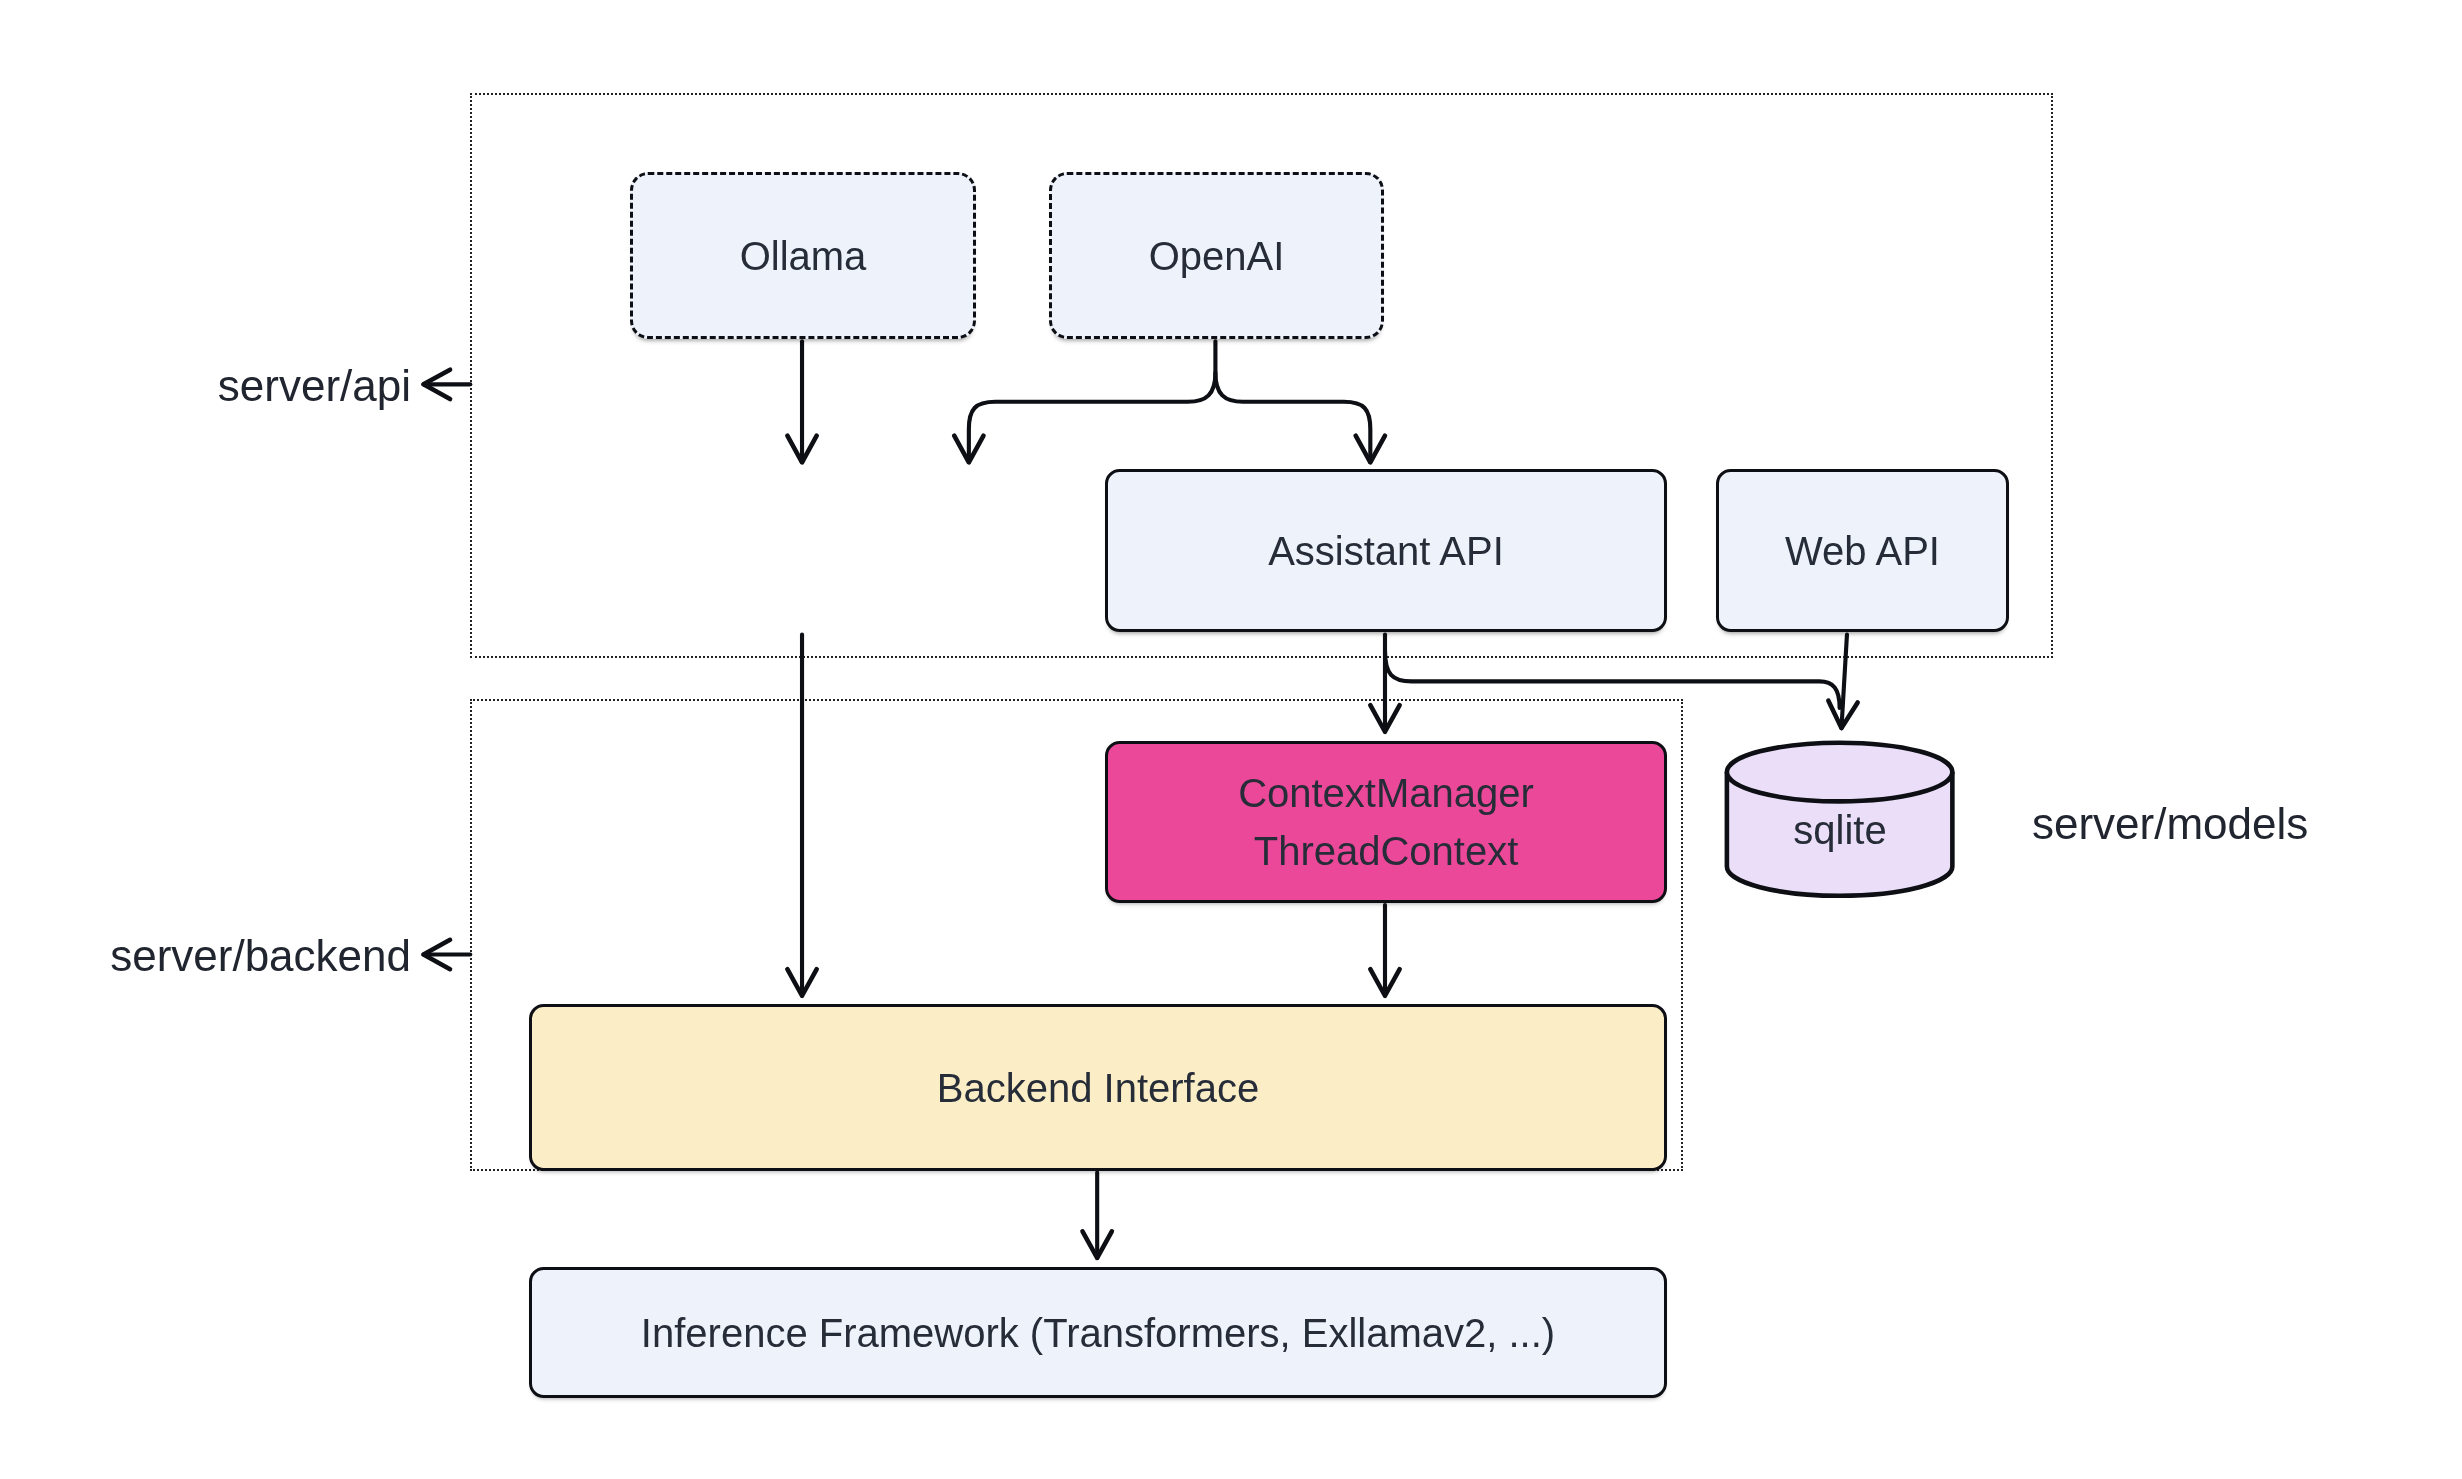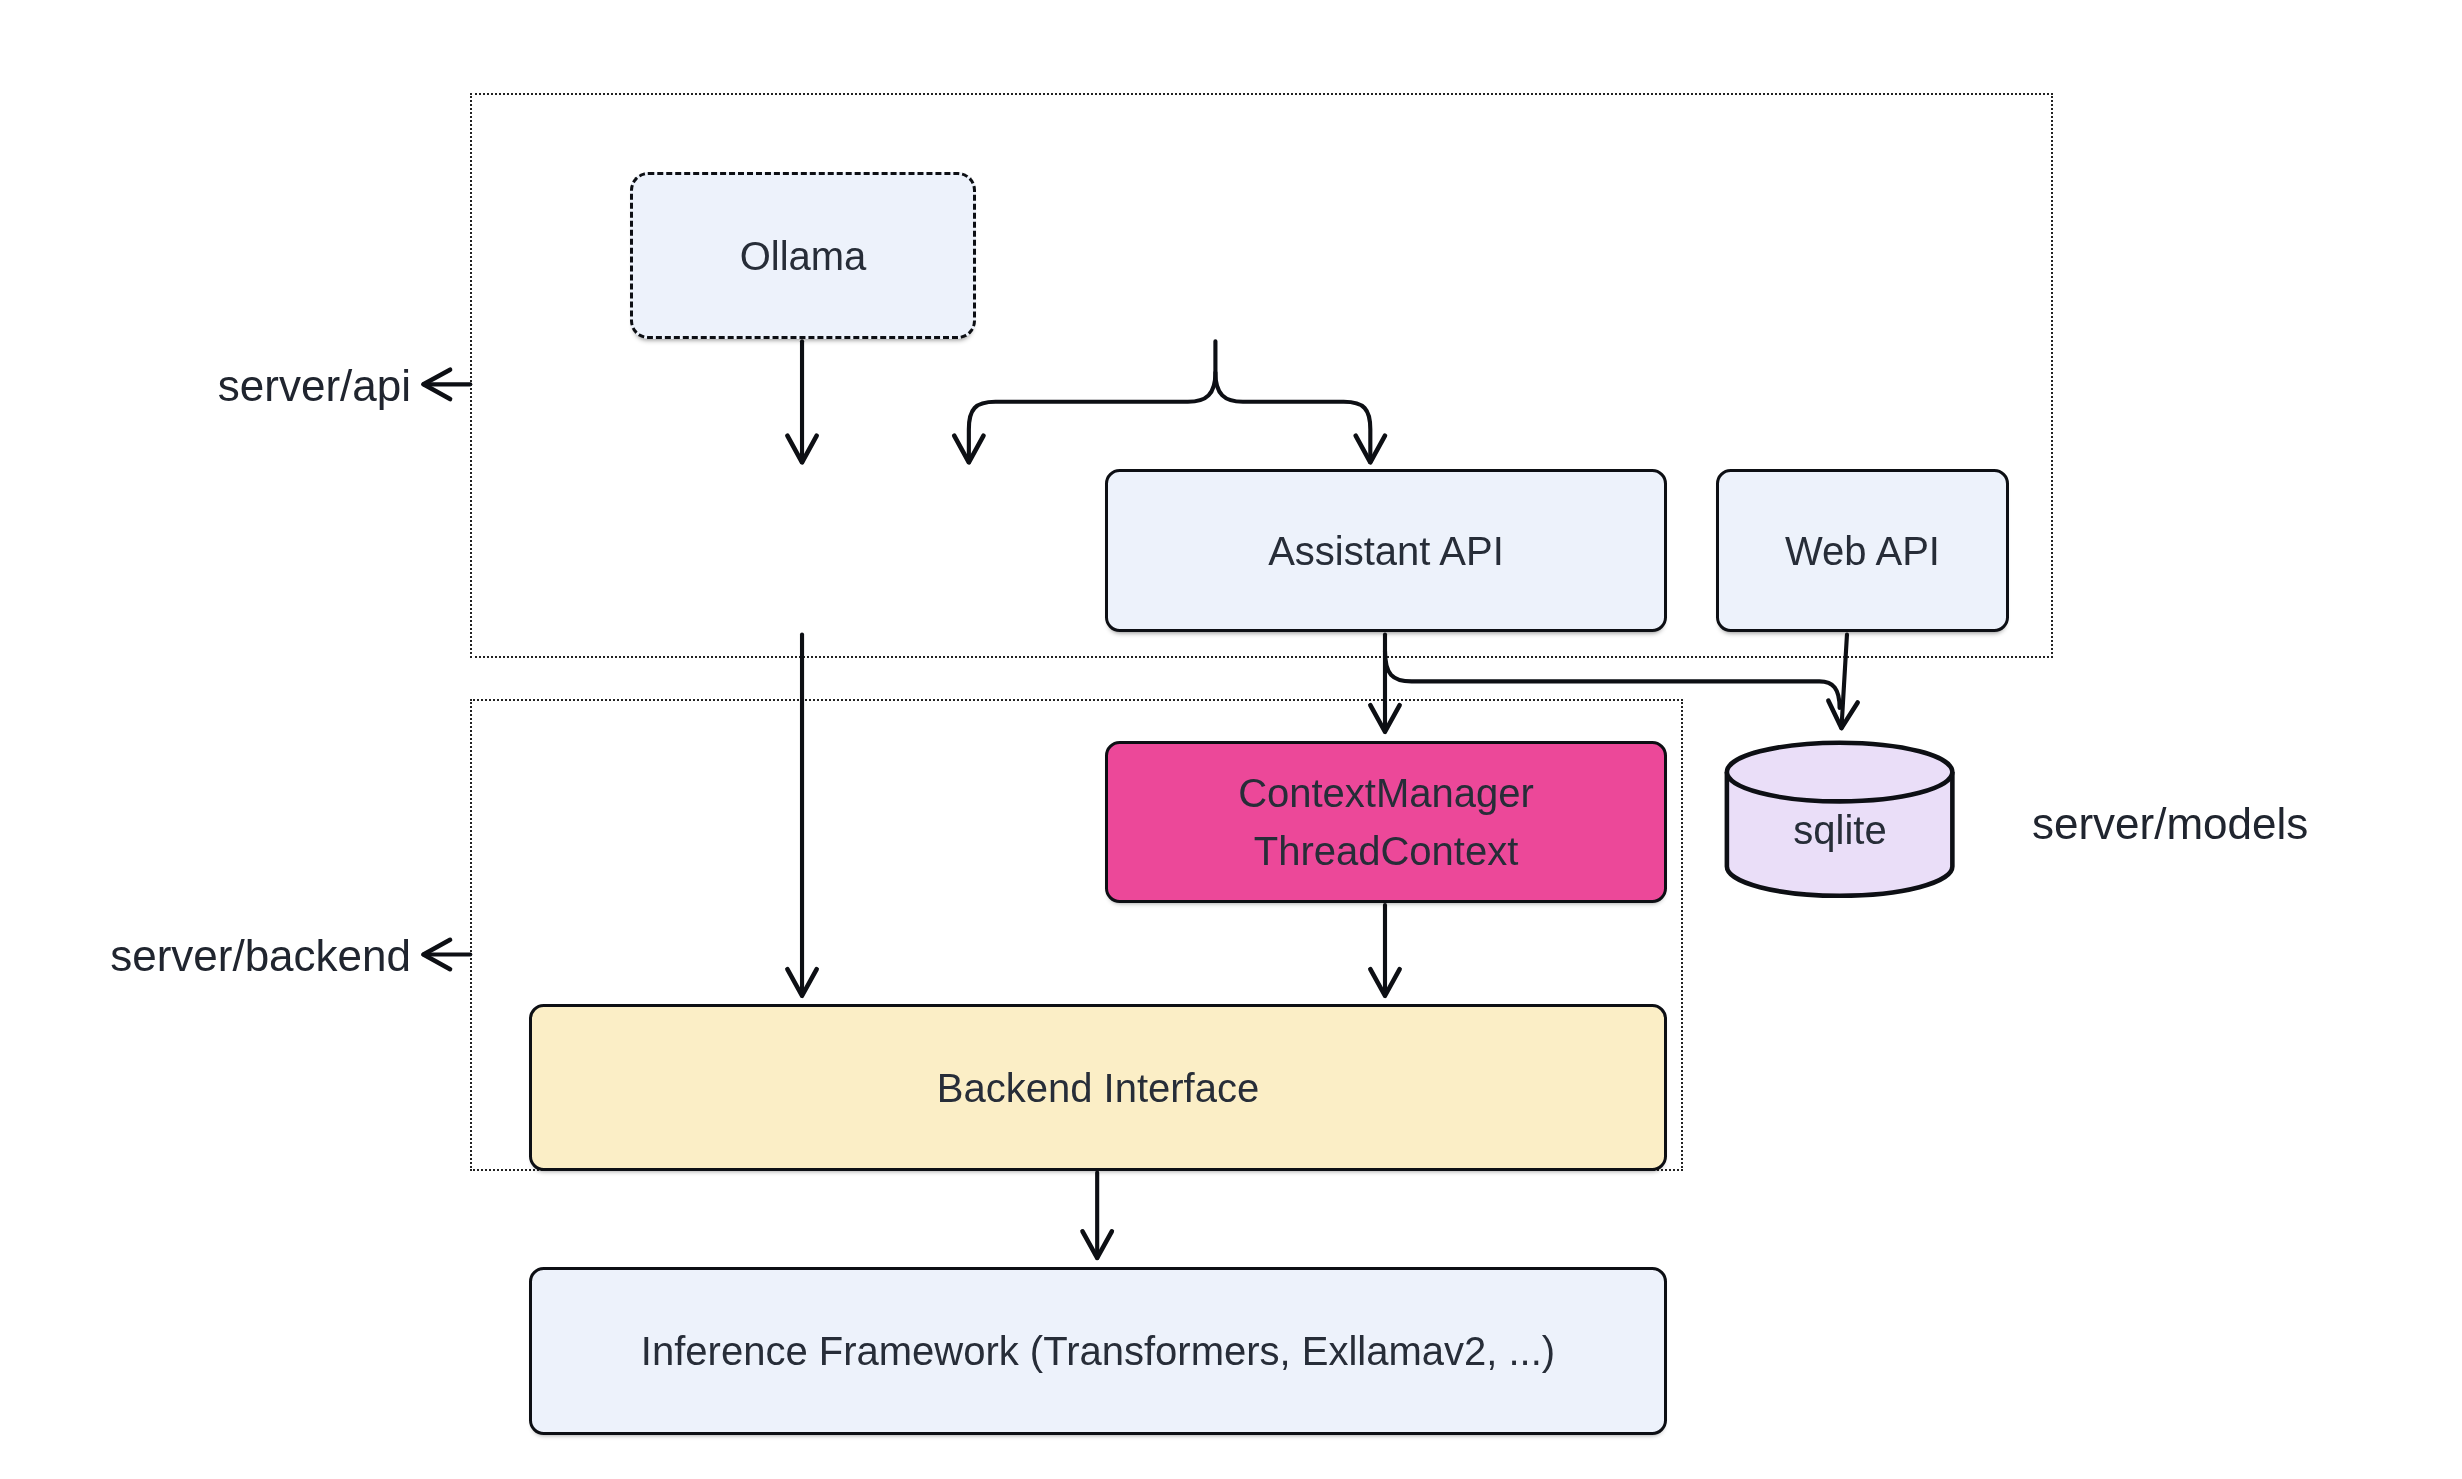--- a/index.html
+++ b/index.html
@@ -90,40 +90,43 @@
     <g>
       <path d="M 1884 842 L 1884 945 A 123 32 0 0 0 2130 945 L 2130 842" fill="#eadef8" stroke="#0d0f14" stroke-width="5"></path>
       <ellipse cx="2007" cy="842" rx="123" ry="32" fill="#eadef8" stroke="#0d0f14" stroke-width="5"></ellipse>
     </g>
   </svg>
 
   <div class="node dashed" style="left:630px; top:172px; width:346px; height:167px;">
     <span>Ollama</span>
   </div>
 
+  <div class="node dashed" style="left:1049px; top:172px; width:335px; height:167px;">
+    <span>OpenAI</span>
+  </div>
 
 
   <div class="node" style="left:1105px; top:469px; width:562px; height:163px;">
     <span>Assistant API</span>
   </div>
 
   <div class="node" style="left:1701px; top:469px; width:293px; height:163px;margin-left:15px;">
     <span>Web API</span>
   </div>
 
   <div class="node green" style="left:1105px; top:741px; width:562px; height:162px;">
     <span>ContextManager</span>
     <span>ThreadContext</span>
   </div>
 
   <div class="node yellow" style="left:529px; top:1004px; width:1138px; height:167px;">
     <span>Backend Interface</span>
   </div>
 
-  <div class="node" style="left:529px; top:1267px; width:1138px; height:168px;">
+  <div class="node" style="left:529px; top:1267px; width:1138px; height:131px;">
     <span>Inference Framework (Transformers, Exllamav2, ...)</span>
   </div>
 
   <div class="db-label" style="left:1727px; top:798px; width:226px; height:64px;">
     <span>sqlite</span>
   </div>
 
   <div class="side-label right-align" style="left:0px; top:361px; width:411px;">
     <span>server/api</span>
   </div>

